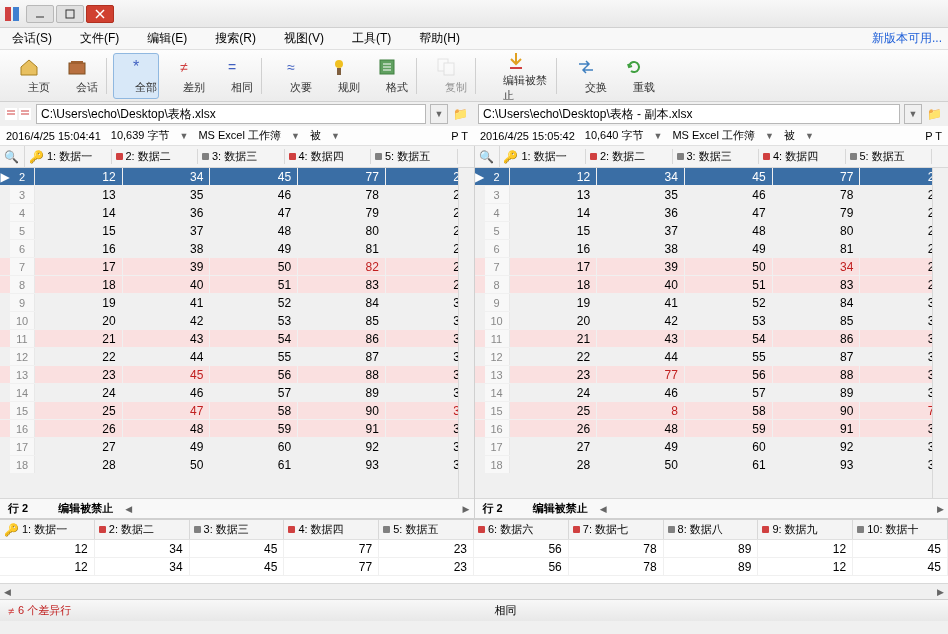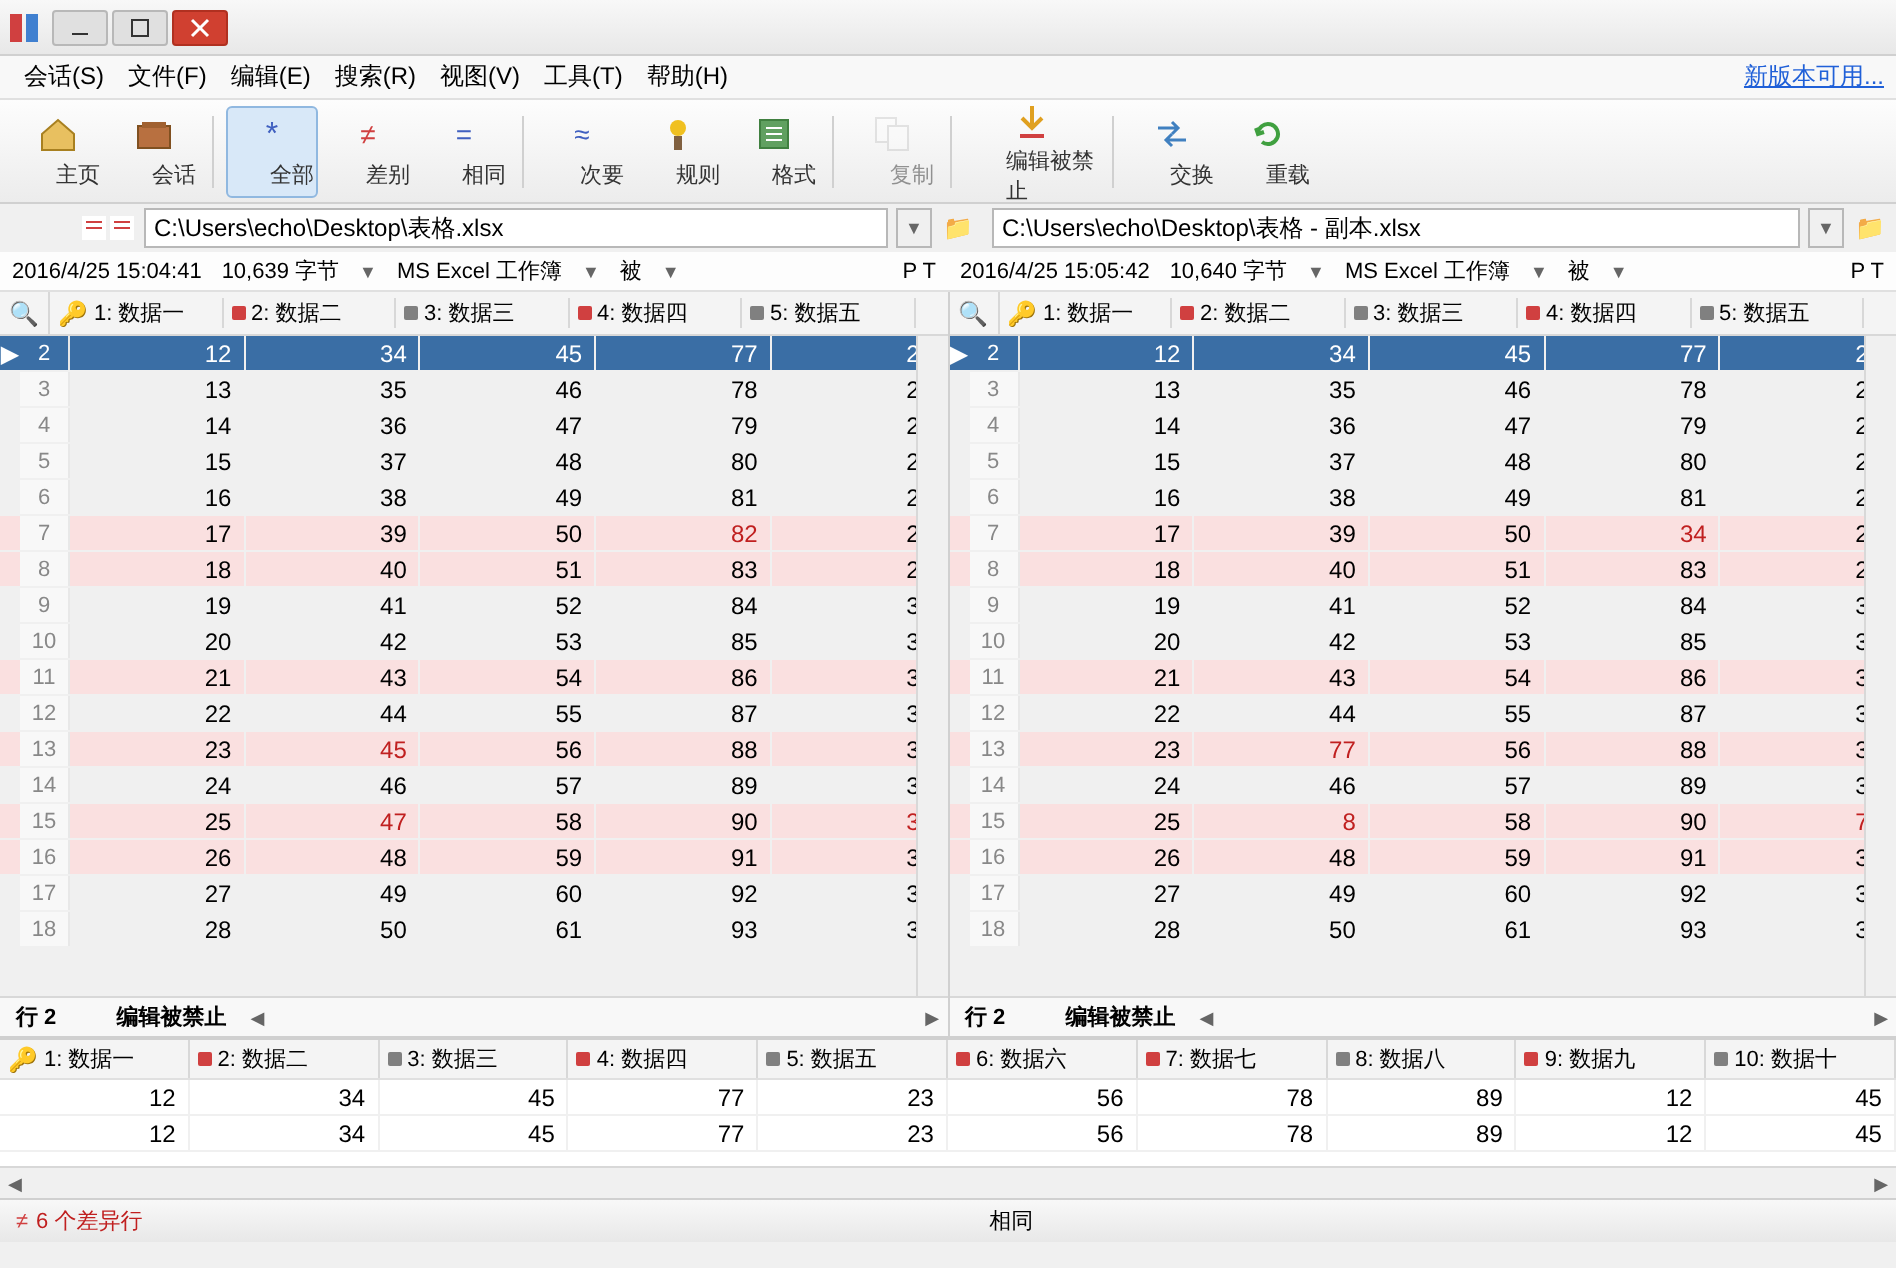--- a/index.html
+++ b/index.html
@@ -3,24 +3,24 @@
 <meta charset="utf-8">
 <style>
 * { box-sizing: border-box; margin: 0; padding: 0; }
 body { font-family: "Microsoft YaHei", Tahoma, sans-serif; font-size: 12px; background: #f0f0f0; width: 948px; height: 634px; overflow: hidden; }
 .titlebar { height: 28px; background: linear-gradient(#f8f8f8,#e8e8e8); display: flex; align-items: center; padding: 0 4px; border-bottom: 1px solid #d0d0d0; }
 .titlebar-icon { width: 16px; height: 16px; margin-right: 6px; display: inline-flex; align-items: center; justify-content: center; }
 .titlebar-title { flex: 1; color: #555; font-size: 12px; }
 .win-controls { display: flex; gap: 2px; }
 .win-btn { width: 28px; height: 18px; background: #e0e0e0; border: 1px solid #b8b8b8; border-radius: 2px; display: flex; align-items: center; justify-content: center; cursor: pointer; }
 .win-btn.close { background: #d04030; border-color: #b03020; color: #fff; }
-.menubar { height: 22px; display: flex; align-items: center; padding: 0 6px; background: #f8f8f8; border-bottom: 1px solid #e0e0e0; gap: 0; }
+.menubar { height: 22px; display: flex; align-items: center; padding: 0 6px; background: #f8f8f8; border-bottom: 1px solid #e0e0e0; gap: 16px; }
 .menubar .menu-item { padding: 2px 6px; cursor: pointer; }
 .menubar .spacer { flex: 1; }
-.menubar .new-ver { color: #2060d8; cursor: pointer; text-decoration: underline; }
+.menubar .new-ver { color: #2060d8; cursor: pointer; }
 .toolbar { height: 52px; background: linear-gradient(#fdfdfd,#ececec); border-bottom: 1px solid #d0d0d0; display: flex; align-items: center; padding: 0 6px; gap: 2px; }
 .tool-btn { width: 46px; height: 46px; display: flex; flex-direction: column; align-items: center; justify-content: center; cursor: pointer; border: 1px solid transparent; border-radius: 3px; gap: 2px; position: relative; }
 .tool-btn.active { background: #d8e8f8; border-color: #90b8e0; }
 .tool-btn .lbl { font-size: 11px; color: #333; margin-left: 20px; }
 .tool-sep { width: 1px; height: 36px; background: #d0d0d0; margin: 0 4px; }
 .tool-icon { width: 22px; height: 22px; display: flex; align-items: center; justify-content: center; font-size: 18px; }
 .path-input { flex: 1; height: 20px; border: 1px solid #b8b8b8; padding: 0 4px; font-size: 12px; background: #fff; }
 .path-drop { width: 18px; height: 20px; border: 1px solid #b8b8b8; background: #f0f0f0; display: flex; align-items: center; justify-content: center; cursor: pointer; }
 .info-bar { height: 20px; display: flex; align-items: center; padding: 0 6px; font-size: 11px; background: #fdfdfd; border-bottom: 1px solid #e0e0e0; gap: 10px; }
 .info-bar .seg { display: flex; align-items: center; gap: 2px; white-space: nowrap; }
@@ -49,21 +49,21 @@
 .bottom-header { height: 20px; display: flex; border-bottom: 1px solid #e0e0e0; background: #f4f4f4; }
 .bottom-header .bh { flex: 1; padding: 0 4px; border-right: 1px solid #d8d8d8; display: flex; align-items: center; gap: 3px; font-size: 11px; }
 .bottom-rows { flex: 1; }
 .brow { display: flex; height: 18px; border-bottom: 1px solid #f0f0f0; }
 .brow .bcell { flex: 1; text-align: right; padding: 0 6px; border-right: 1px solid #f0f0f0; display: flex; align-items: center; justify-content: flex-end; }
 .statusbar { height: 22px; background: linear-gradient(#f8f8f8,#e8e8e8); border-top: 1px solid #d0d0d0; display: flex; align-items: center; padding: 0 8px; font-size: 11px; }
 .statusbar .s1 { color: #c02020; display: flex; align-items: center; gap: 4px; }
 .statusbar .s2 { flex: 1; text-align: center; }
 .statusbar .s3 { width: 220px; }
 .dd { font-size: 9px; color: #666; }
-.split-path { display: flex; height: 24px; padding-left: 36px; }
+.split-path { display: flex; height: 24px; }
 .split-path > div { flex: 1; display: flex; align-items: center; gap: 4px; padding: 2px 4px; }
 .split-info { display: flex; }
 .split-info > div { flex: 1; }
 svg { display: block; }
 </style>
 </head>
 <body>
 
 <div class="titlebar">
   <span class="titlebar-icon">

